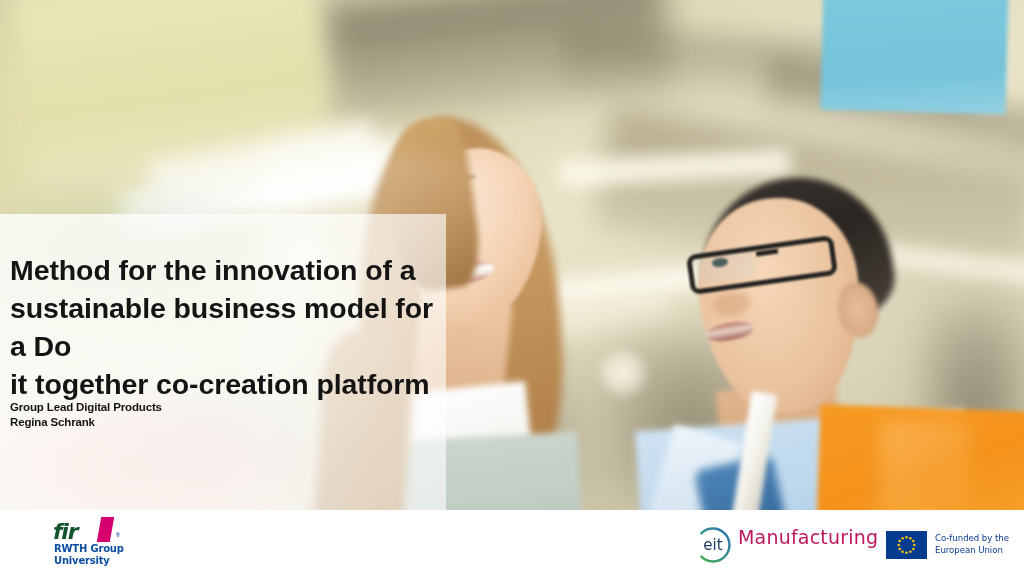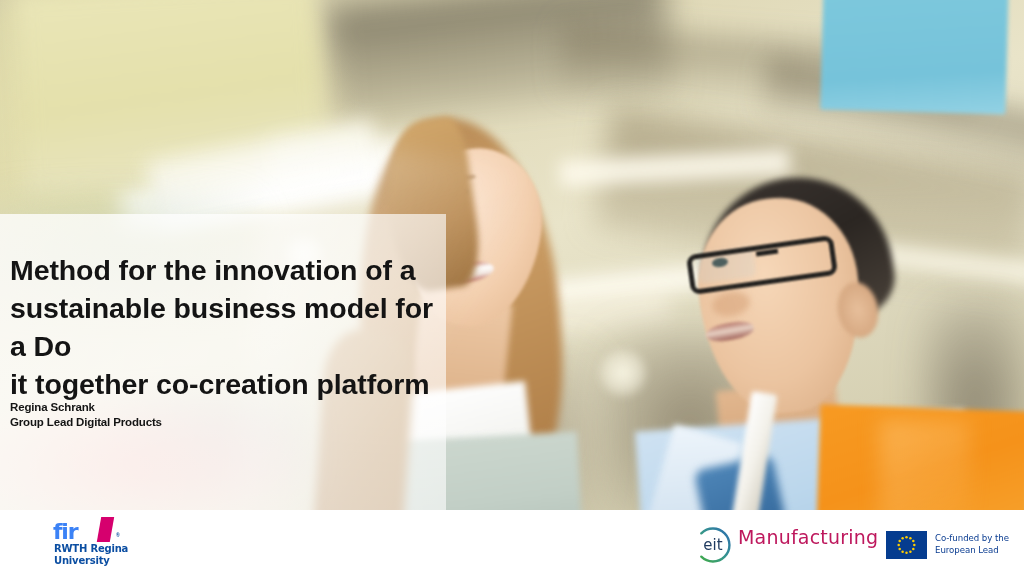--- a/index.html
+++ b/index.html
@@ -407,21 +407,22 @@
     position: relative;
     width: 86px;
     height: 22px;
   }
   .fir-fir {
     position: absolute;
     left: 0; top: -2px;
     font-family: "DejaVu Sans", sans-serif;
     font-size: 22px;
     font-weight: 700;
-    color: #3b82f6;
+    font-style: italic;
+    color: #14532d;
     letter-spacing: -1.2px;
   }
   .fir-bar {
     position: absolute;
     left: 46px; top: -4px;
     width: 13px; height: 25px;
     background: #d6006e;
     transform: skewX(-10deg);
   }
   .fir-tm {
@@ -560,34 +561,34 @@
     <div class="photo-layer reflect-pink"></div>
     <div class="photo-layer glass-sheen"></div>
   </div>
 
   <div class="title-panel">
     <h1 class="title-text">Method for the innovation of a
 sustainable business model for a Do
 it together co-creation platform</h1>
 
     <div class="author-block">
+      <p class="author-line">Group Lead Digital Products</p>
       <p class="author-line">Regina Schrank</p>
-      <p class="author-line">Group Lead Digital Products</p>
     </div>
   </div>
 
   <div class="footer">
 
     <div class="fir-logo">
       <div class="fir-wordmark">
         <span class="fir-fir">fir</span>
         <span class="fir-bar"></span>
         <span class="fir-tm">®</span>
       </div>
-      <div class="fir-sub">RWTH Regina
+      <div class="fir-sub">RWTH Group
 University</div>
     </div>
 
     <div class="eit-logo">
       <div class="eit-ring">
         <svg width="38" height="38" viewBox="0 0 38 38" aria-hidden="true">
           <defs>
             <linearGradient id="eitgrad" x1="0%" y1="100%" x2="100%" y2="0%">
               <stop offset="0%" stop-color="#3faa49"></stop>
               <stop offset="50%" stop-color="#36948f"></stop>
@@ -615,17 +616,17 @@
             <circle cx="20.5" cy="21.8" r="1.25"></circle>
             <circle cx="16.6" cy="20.8" r="1.25"></circle>
             <circle cx="13.7" cy="17.9" r="1.25"></circle>
             <circle cx="12.7" cy="14.0" r="1.25"></circle>
             <circle cx="13.7" cy="10.1" r="1.25"></circle>
             <circle cx="16.6" cy="7.2" r="1.25"></circle>
           </g>
         </svg>
       </div>
       <span class="eu-text">Co-funded by the
-European Lead</span>
+European Union</span>
     </div>
 
   </div>
 </div>
 
 </body></html>

